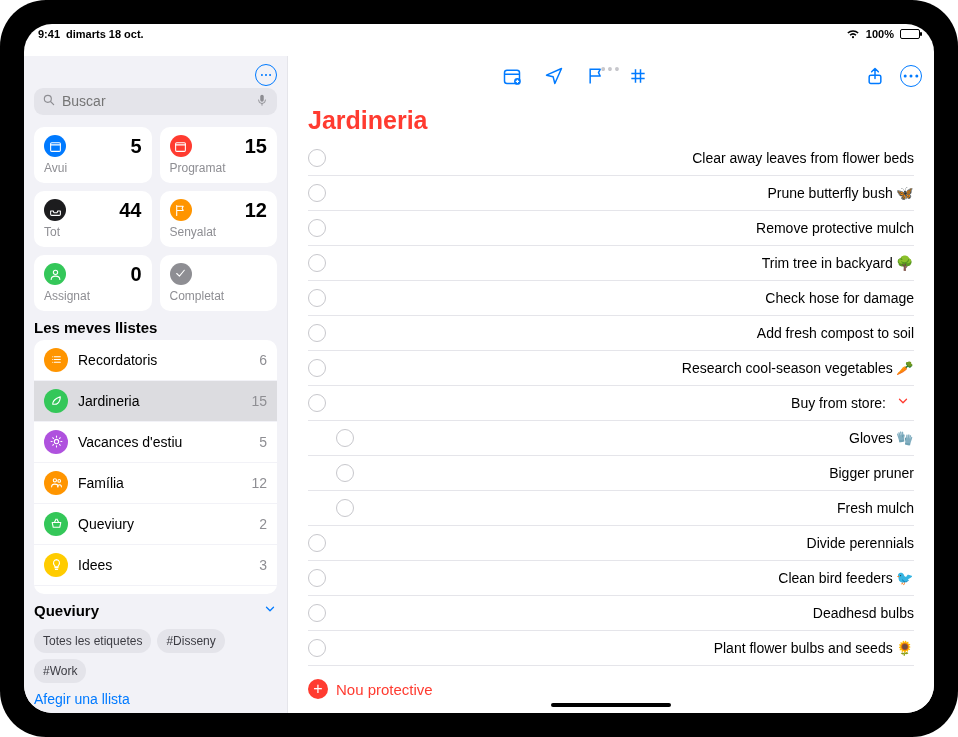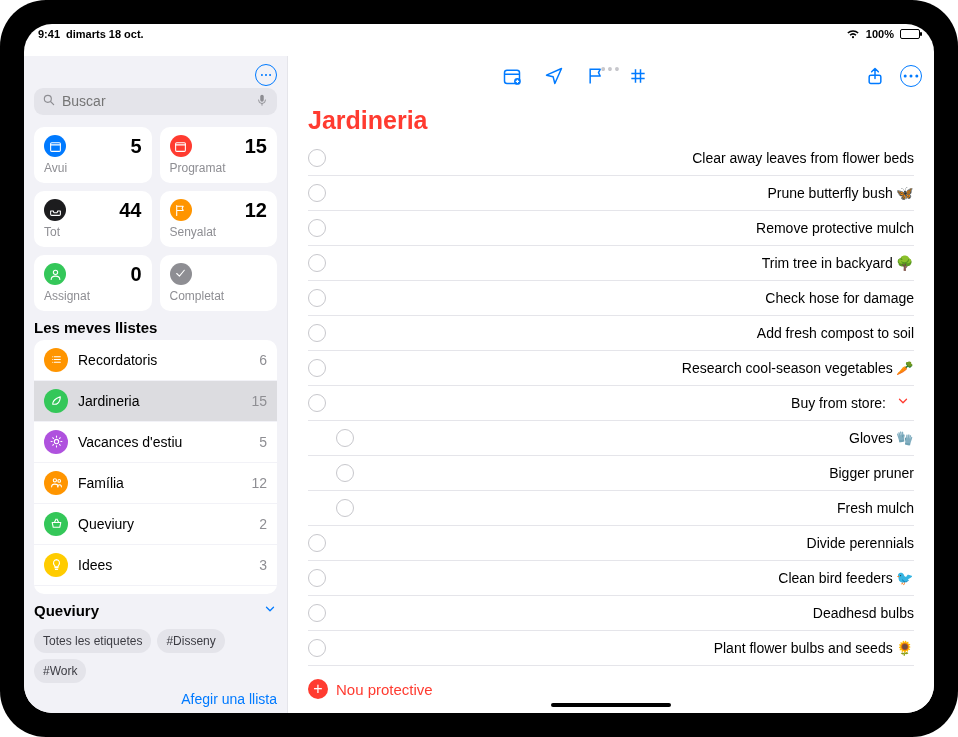--- a/index.html
+++ b/index.html
@@ -115,21 +115,21 @@
   .list-row .li-icon svg { width: 13px; height: 13px; }
   .list-row .li-label { flex: 1; color: #000; }
   .list-row .li-count { color: #8e8e93; font-size: 14px; }
   .list-row.selected { background: #dcdce0; }
   .tags-wrap { display: flex; flex-wrap: wrap; gap: 6px; margin-top: 6px; }
   .tag-chip {
     background: #e4e4ea; color: #3c3c43; font-size: 12px;
     padding: 5px 9px; border-radius: 13px; cursor: pointer;
   }
   .sidebar-footer {
-    margin-top: auto; display: flex; justify-content: flex-end;
+    margin-top: auto; display: flex; 
     padding-top: 8px;
   }
   .add-list-btn {
     color: #007aff; font-size: 14px; cursor: pointer;
   }
   .chevron {
     color: #007aff; font-size: 14px; cursor: pointer;
   }
   
   .main {

